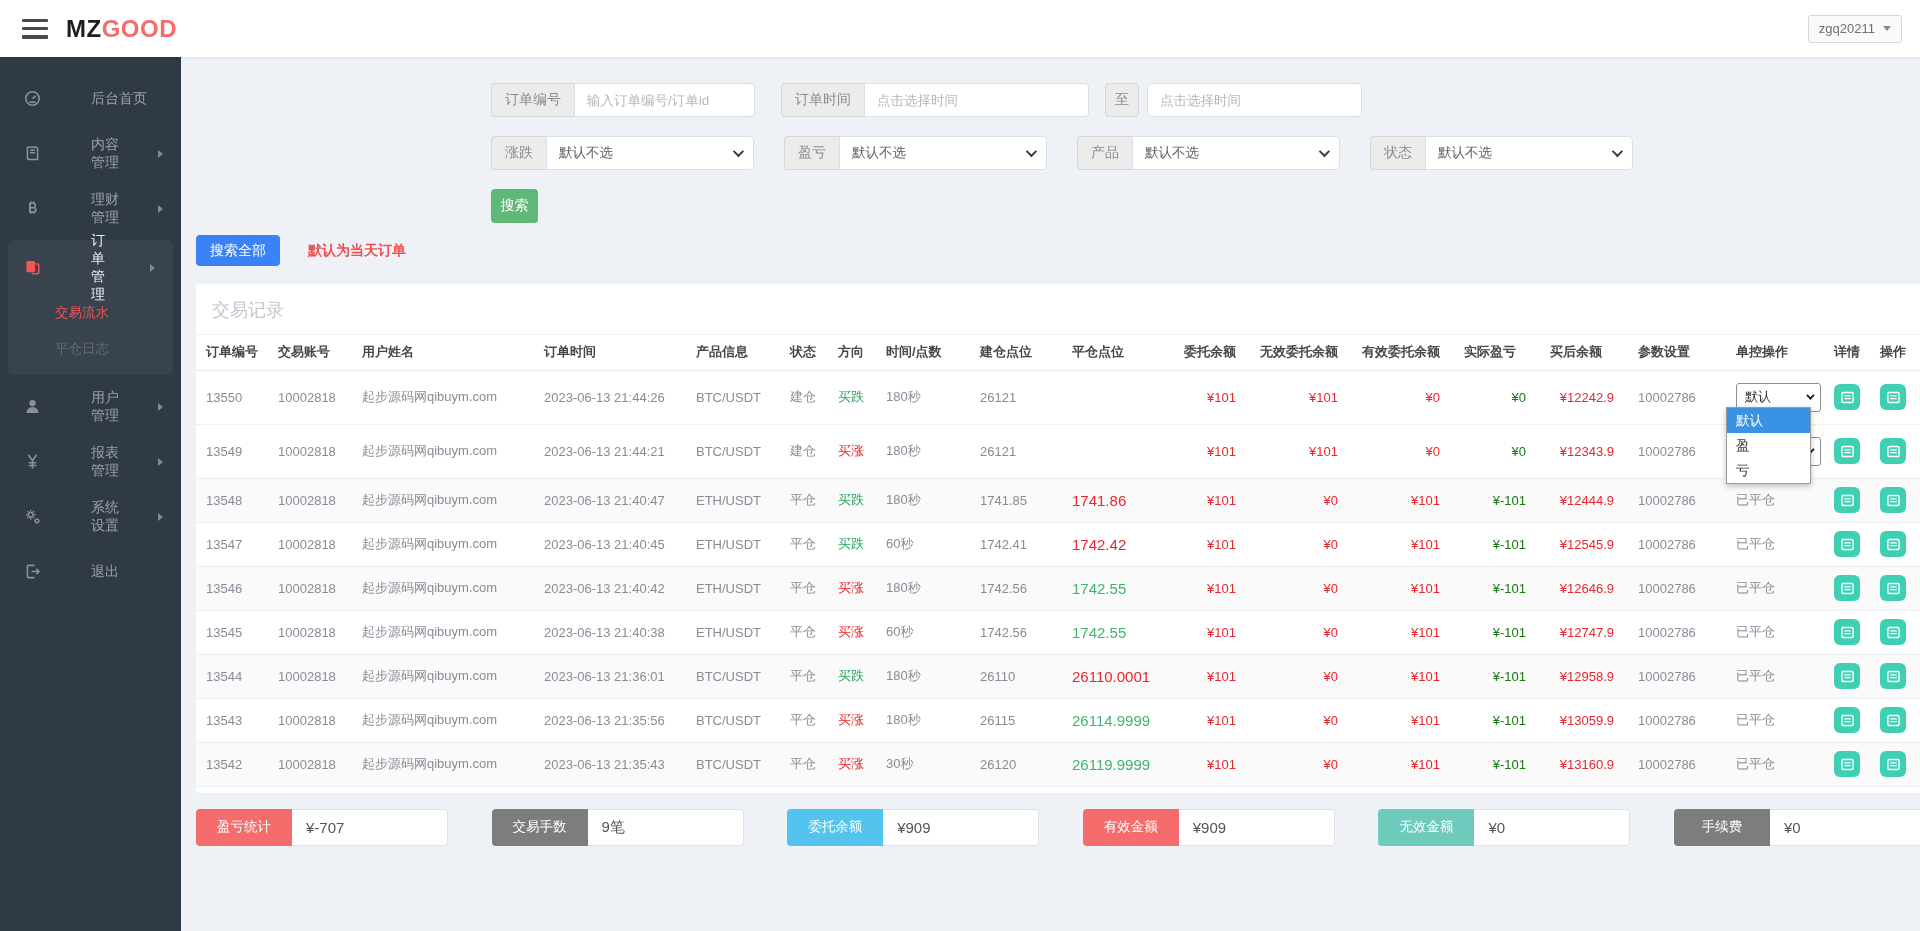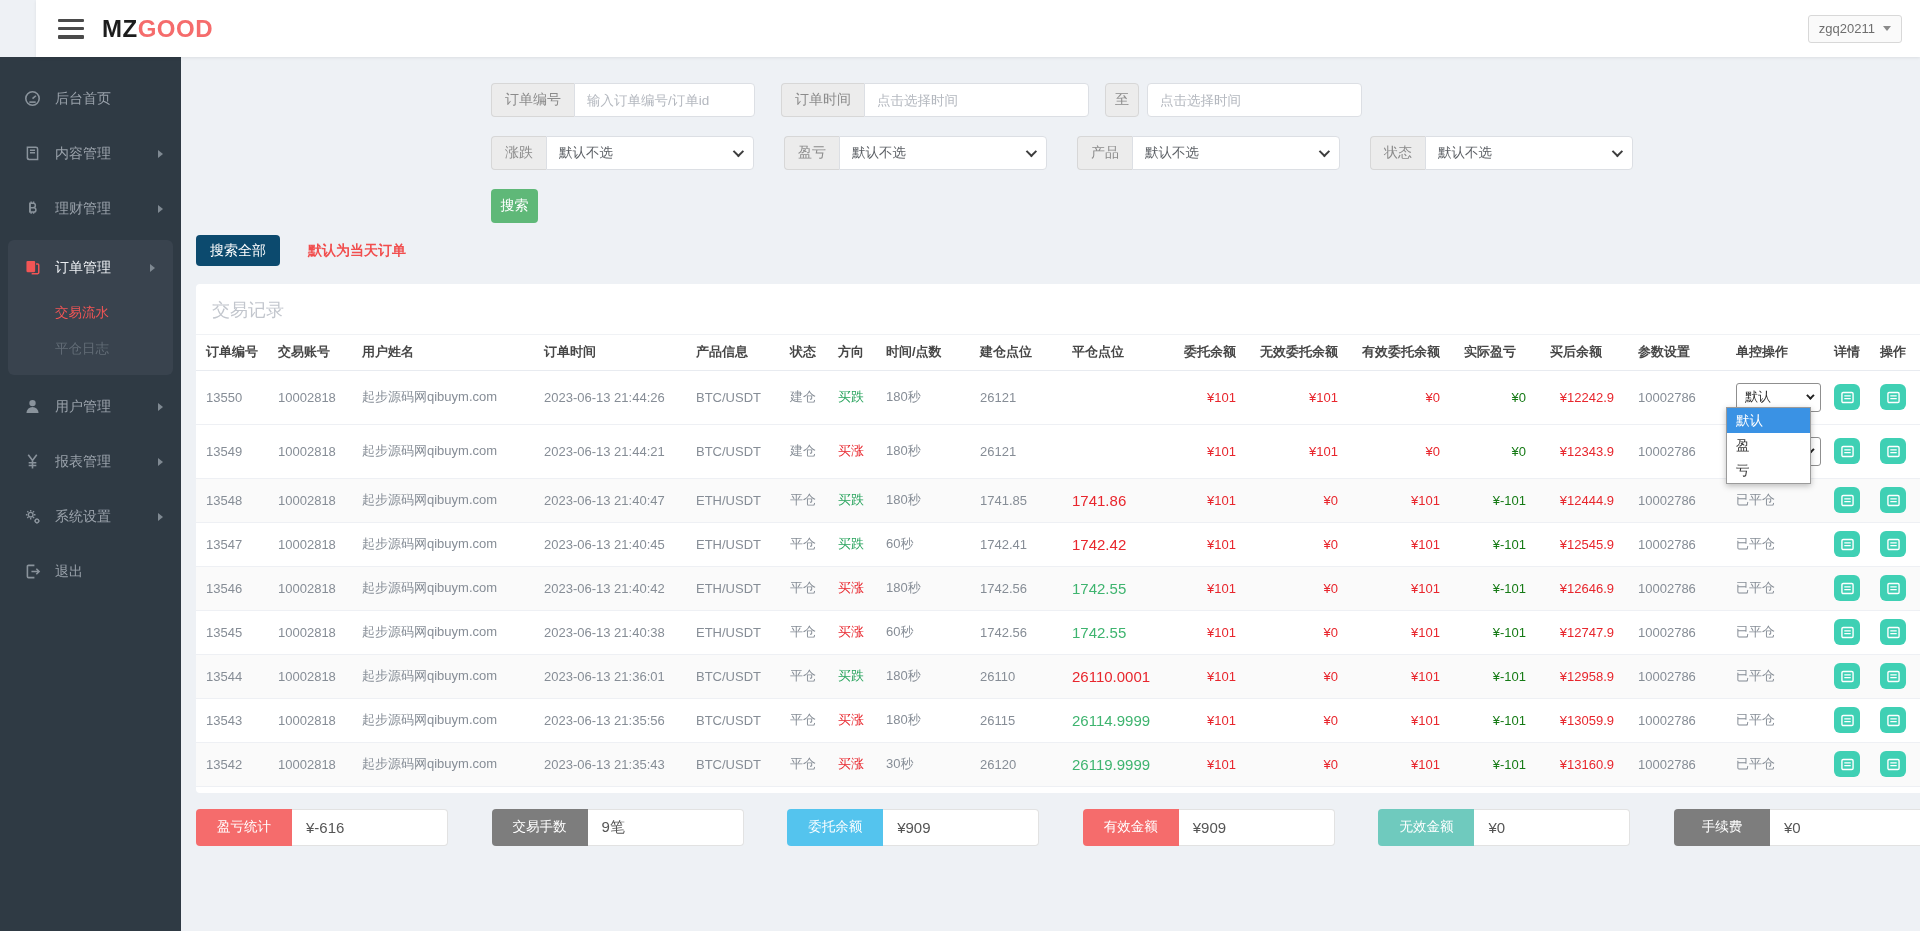--- a/index.html
+++ b/index.html
@@ -1,34 +1,34 @@
 <!DOCTYPE html>
 <html><head>
 <meta charset="utf-8">
 <style>
   * { margin:0; padding:0; box-sizing:border-box; }
   html,body { width:1920px; height:931px; overflow:hidden;
     font-family:"Liberation Sans","DejaVu Sans",sans-serif; background:#eef1f5; font-size:13px; }
 
   
   .topbar { height:57px; background:#fff; display:flex; align-items:center; padding:0 18px;
-    box-shadow:0 1px 3px rgba(0,0,0,.08); position:relative; z-index:50;margin-left:36px; }
+    box-shadow:0 1px 3px rgba(0,0,0,.08); position:relative; z-index:50; }
   .burger { width:26px; height:20px; display:flex; flex-direction:column; justify-content:space-between; cursor:pointer; margin-left:4px; }
   .burger i { display:block; height:3.5px; background:#4a4a4a; border-radius:1px; }
   .logo { font-size:24px; font-weight:700; margin-left:18px; letter-spacing:.5px; color:#1d1d1d; }
   .logo .suffix { color:#f56c6c; }
   .userchip { margin-left:auto; background:#fafafa; border:1px solid #d8d8d8; border-radius:3px;
     height:28px; display:flex; align-items:center; padding:0 10px; color:#6e6e6e; font-size:13px; cursor:pointer; }
   .userchip .caret { width:0; height:0; border-left:4px solid transparent; border-right:4px solid transparent;
     border-top:5px solid #8a8a8a; margin-left:8px; }
 
   
   .wrap { display:flex; height:874px; }
   .sidebar { width:181px; background:#2f3a44; flex:none; padding-top:14px; color:#9aa2ab; }
-  .side-item { height:55px; display:flex; align-items:center; padding:0 18px 0 24px; cursor:pointer; font-size:14px; }
+  .side-item { height:55px; display:flex; align-items:center; padding:0 18px 0 24px; cursor:pointer; font-size:14px;gap:36px; }
   .side-item .sicon { width:17px; height:17px; margin-right:14px; color:#8a939c; flex:none; }
   .side-item .sicon svg { width:100%; height:100%; display:block; }
   .side-item .slabel { flex:1; }
   .sarrow { width:0; height:0; border-top:4px solid transparent; border-bottom:4px solid transparent;
     border-left:5px solid #7f8992; }
   .side-group { background:#39434e; border-radius:6px; margin:4px 8px; padding-bottom:8px; }
   .side-group .side-item { padding-left:16px; }
   .side-group .side-item .slabel { color:#eceff3; }
   .side-group .side-item .sicon { color:#f25555; }
   .sub-item { height:36px; display:flex; align-items:center; padding-left:47px; font-size:13.5px; color:#626c76; cursor:pointer; }
@@ -51,21 +51,21 @@
     font-size:13.5px; cursor:pointer; }
   .chev { width:8px; height:8px; border-right:2px solid #3d3d3d; border-bottom:2px solid #3d3d3d;
     transform:rotate(45deg) translateY(-2px); margin-left:10px; }
   .tolabel { display:flex; align-items:center; padding:0 9px; background:#ececec; border:1px solid #d7d7d7;
     border-radius:4px; color:#8b8b8b; font-size:14px; margin:0 8px; }
   .btn-search { width:47px; height:34px; background:#5fb878; color:#fff; border:none; border-radius:4px;
     font-size:14px; cursor:pointer; font-family:inherit; }
 
   
   .toolbar { display:flex; align-items:center; margin-top:12px; }
-  .btn-search-all { height:31px; padding:0 14px; background:#0c4a6e; color:#fff; border:none; border-radius:4px;
+  .btn-search-all { height:31px; padding:0 14px; background:#3b82f6; color:#fff; border:none; border-radius:4px;
     font-size:14px; cursor:pointer; font-family:inherit; }
   .hint { color:#f14e4e; font-weight:700; font-size:14px; margin-left:28px; }
 
   
   .card { background:#fff; border-radius:4px; margin-top:18px; padding-bottom:6px; }
   .card-title { color:#c2c6cd; font-size:18px; padding:14px 16px 12px; border-bottom:1px solid #f0f2f5; }
   table { width:100%; border-collapse:collapse; table-layout:fixed; }
   th { font-weight:700; color:#474747; font-size:13px; text-align:left; height:35px; padding-left:10px;
     border-bottom:1px solid #e8ebf0; white-space:nowrap; }
   td { height:44px; padding-left:10px; border-bottom:1px solid #eef0f4; color:#868d96; white-space:nowrap;
@@ -600,21 +600,21 @@
                   </svg>
                 </button></td>
             </tr>
           </tbody>
       </table>
     </div>
 
     <div class="stats" id="stats">
         <div class="stat">
           <span class="stat-chip" style="background: rgb(245, 108, 108);">盈亏统计</span>
-          <span class="stat-val">¥-616</span>
+          <span class="stat-val">¥-707</span>
         </div>
         <div class="stat">
           <span class="stat-chip" style="background: rgb(125, 125, 125);">交易手数</span>
           <span class="stat-val">9笔</span>
         </div>
         <div class="stat">
           <span class="stat-chip" style="background: rgb(84, 196, 238);">委托余额</span>
           <span class="stat-val">¥909</span>
         </div>
         <div class="stat">

